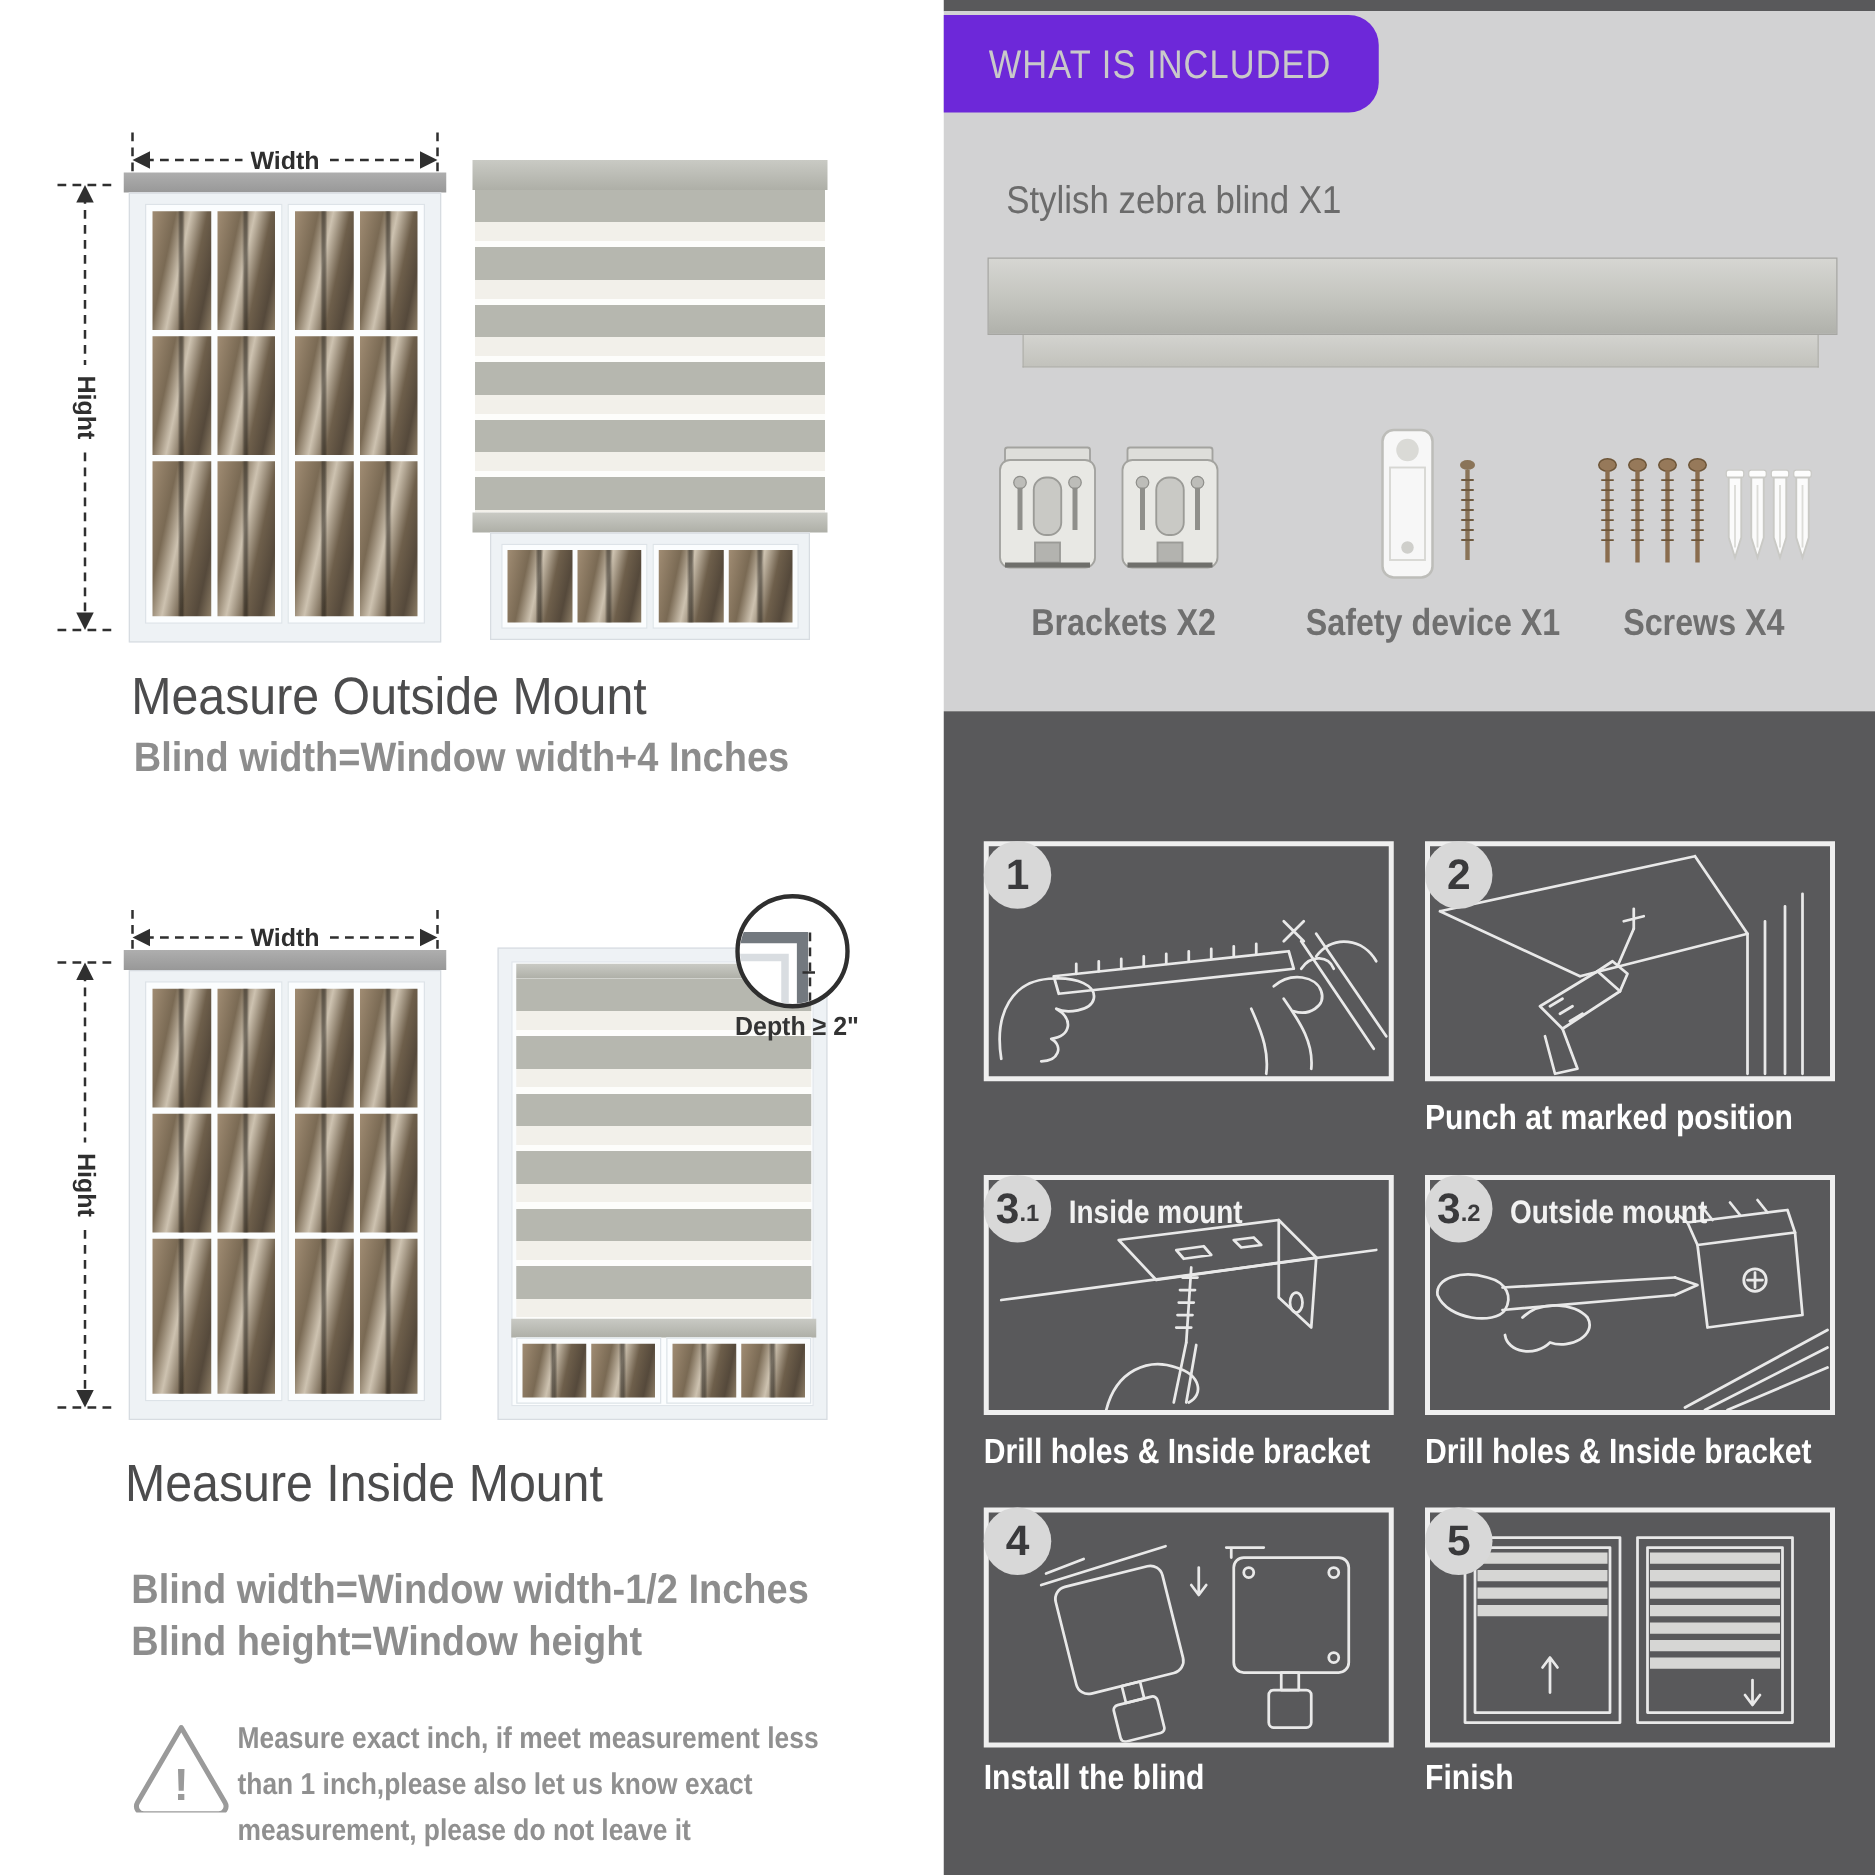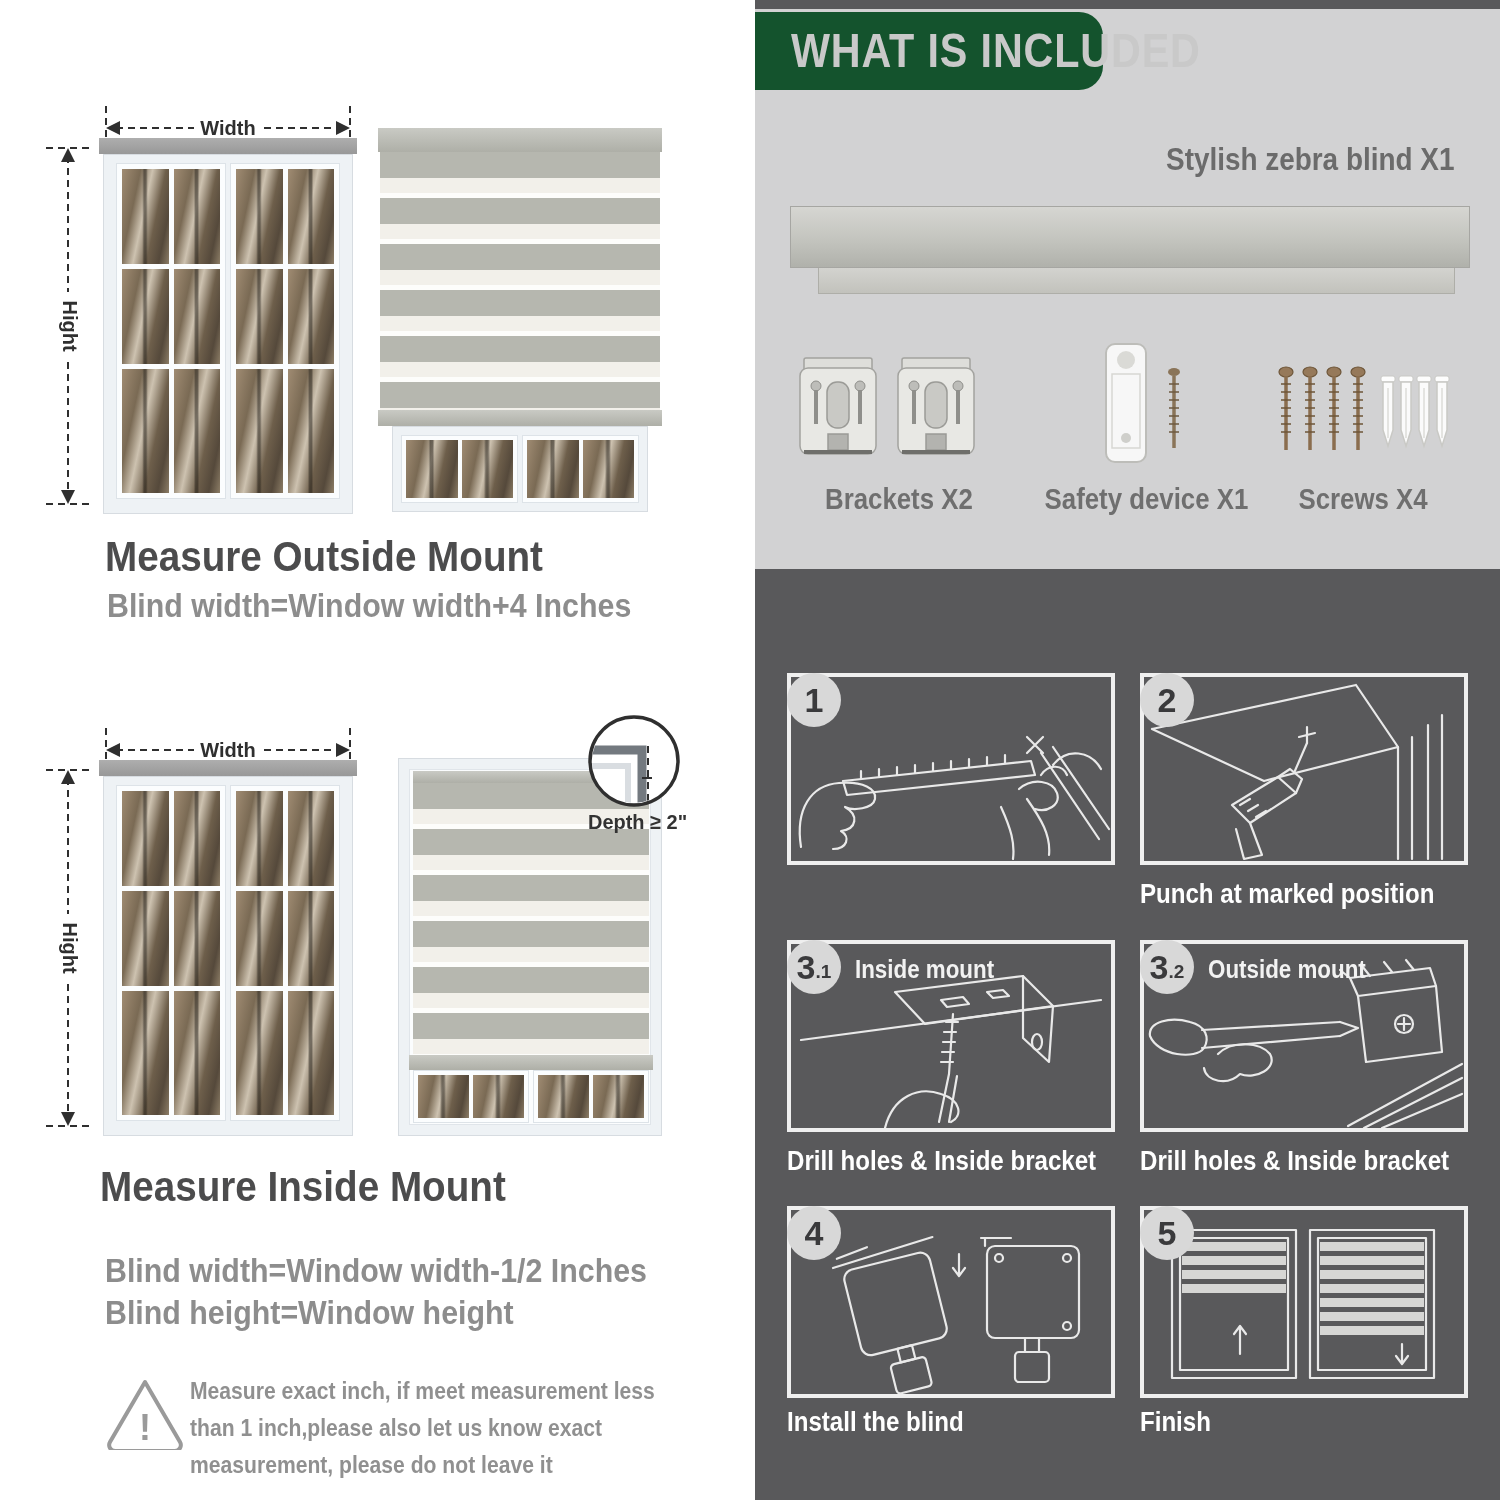--- a/index.html
+++ b/index.html
@@ -6,21 +6,21 @@
   .canvas{position:relative;width:1500px;height:1500px;background:#fff;overflow:hidden;
           font-family:"Liberation Sans",sans-serif;}
   .abs{position:absolute}
   .cond{display:inline-block;transform:scaleX(.88);transform-origin:0 50%;white-space:nowrap}
   .condc{display:inline-block;transform:scaleX(.88);transform-origin:50% 50%;white-space:nowrap}
 
   
   .lheader{position:absolute;left:8px;top:20px;width:397px;height:86px;background:#b1b1b1;
            border-radius:26px;color:#fff;font-weight:bold;font-size:42px;line-height:86px;
            padding-left:30px;box-sizing:border-box;letter-spacing:1px}
-  .h1{position:absolute;font-weight:bold;font-size:42px;color:#4c4c4d}
+  .h1{position:absolute;font-weight:normal;font-size:42px;color:#4c4c4d}
   .bodyline{position:absolute;font-weight:bold;font-size:33px;color:#8d8d8d}
   .depthlbl{position:absolute;font-weight:bold;font-size:21px;color:#333}
   .warntxt{position:absolute;font-weight:bold;font-size:24px;color:#909090;line-height:37px;
            width:540px;transform:scaleX(.88);transform-origin:0 0}
 
   
   .winA{position:absolute;width:250px;height:376px}
   .lintel{position:absolute;left:-4px;top:0;width:258px;height:16px;
           background:linear-gradient(#aeaeae,#989898)}
   .wframe{position:absolute;left:0;top:16px;width:250px;height:360px;background:#eef2f5;
@@ -36,25 +36,25 @@
   .sash2{flex:1;background:#fbfdfe;border:1px solid #dde3e8;padding:4px;display:grid;
          grid-template-columns:1fr 1fr;gap:4px;box-sizing:border-box}
   .winC{position:absolute;left:398px;top:758px;width:264px;height:378px;background:#eef2f5;
         border:1px solid #d7dce1;box-sizing:border-box}
   .winC .inner{position:absolute;left:10px;top:10px;right:10px;bottom:10px;background:#fbfdfe;
         border:1px solid #e0e5ea}
 
   
   .topstrip{position:absolute;left:755px;top:0;width:745px;height:9px;background:#59595b}
   .lightpanel{position:absolute;left:755px;top:9px;width:745px;height:560px;background:#d2d2d3}
-  .whead1{position:absolute;left:755px;top:12px;width:348px;height:78px;background:#14532d;
-          border-radius:0 24px 24px 0;color:#c9c9c9;font-weight:bold;font-size:48px;
+  .whead1{position:absolute;left:755px;top:12px;width:348px;height:78px;background:#6d28d9;
+          border-radius:0 24px 24px 0;color:#c9c9c9;font-weight:normal;font-size:32px;
           line-height:78px;padding-left:36px;box-sizing:border-box;letter-spacing:1px}
-  .prodlbl{position:absolute;left:790px;top:142px;width:680px;text-align:right;
-           font-weight:bold;font-size:31px;color:#6b6b6b}
+  .prodlbl{position:absolute;left:790px;top:142px;width:680px;text-align:left;
+           font-weight:normal;font-size:31px;color:#6b6b6b}
   .cass1{position:absolute;left:790px;top:206px;width:680px;height:62px;
          background:linear-gradient(180deg,#d6d6d2 0%,#c3c4be 55%,#b0b1ab 100%);
          border:1px solid #a6a6a2;box-sizing:border-box}
   .cass2{position:absolute;left:818px;top:268px;width:637px;height:26px;
          background:linear-gradient(180deg,#d3d3cf,#c2c2bc);border:1px solid #aeaea8;border-top:none;box-sizing:border-box}
   .complbl{position:absolute;top:482px;text-align:right;font-weight:bold;font-size:30px;color:#6f6f6f}
 
   .darkpanel{position:absolute;left:755px;top:569px;width:745px;height:931px;background:#59595b}
   .whead2{position:absolute;left:755px;top:578px;width:428px;height:80px;background:#fff;
           border-radius:0 26px 26px 0;color:#3f3f40;font-weight:bold;font-size:40px;

